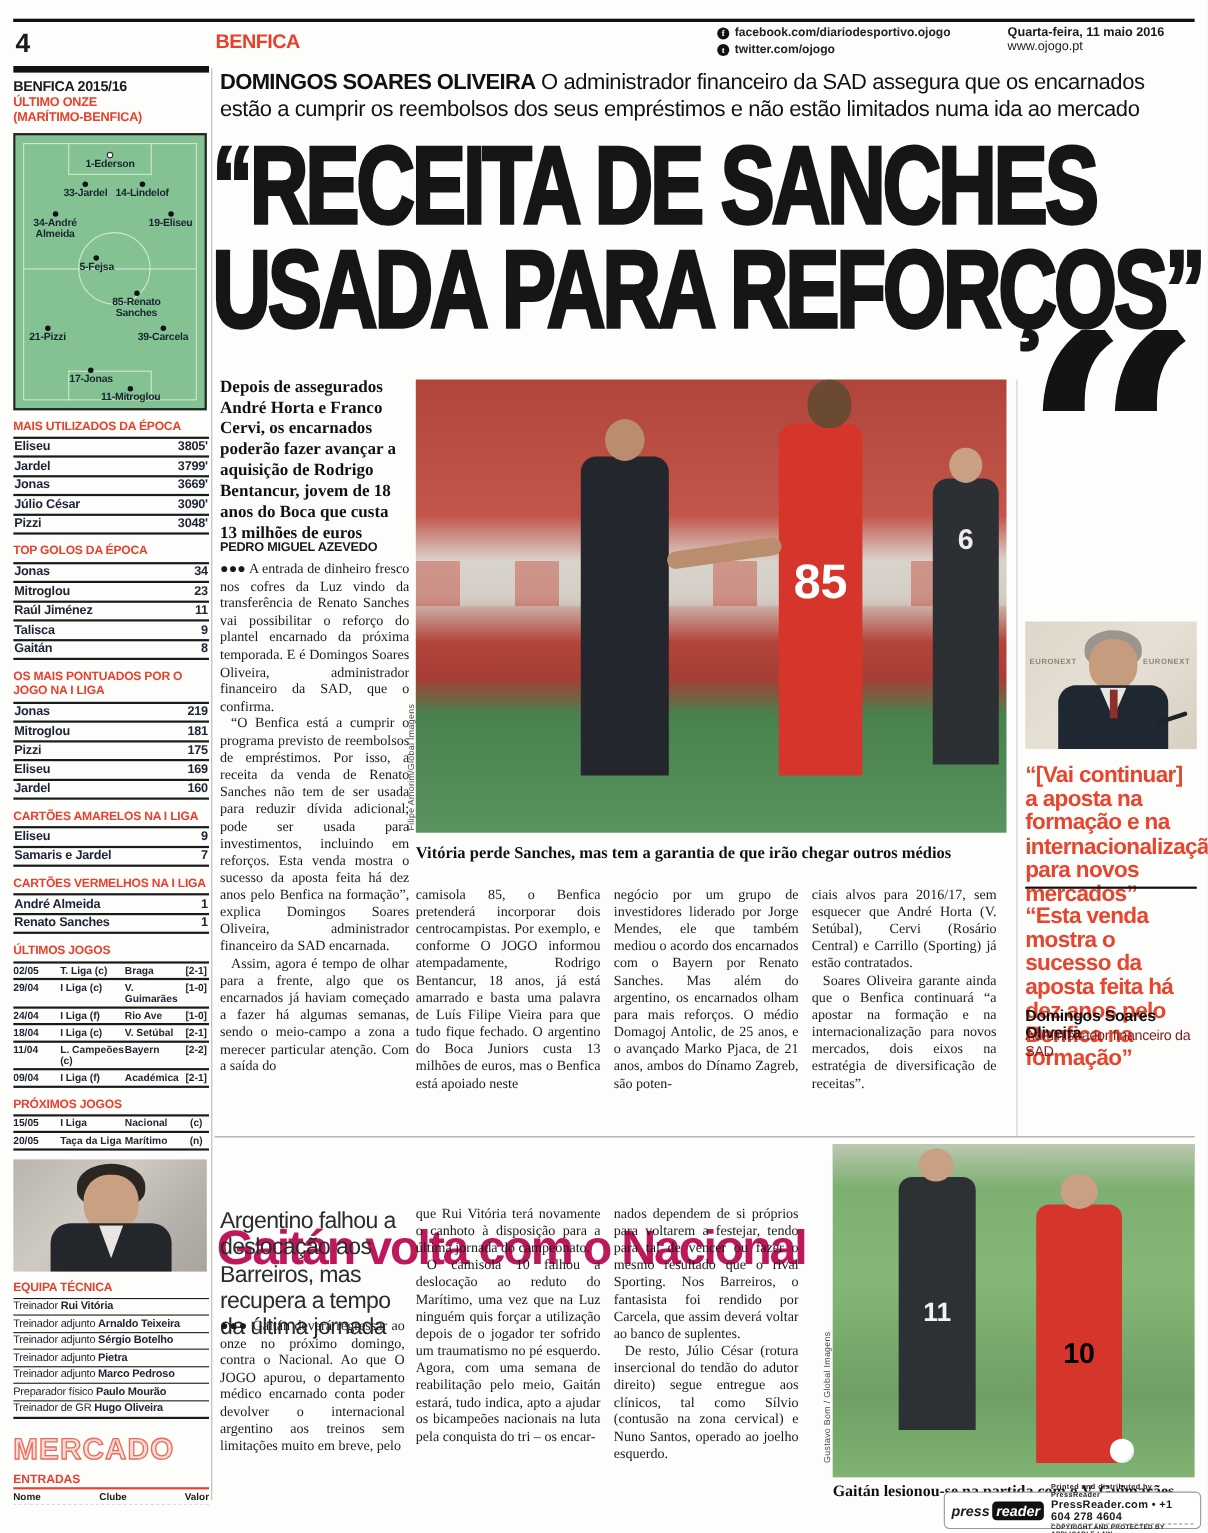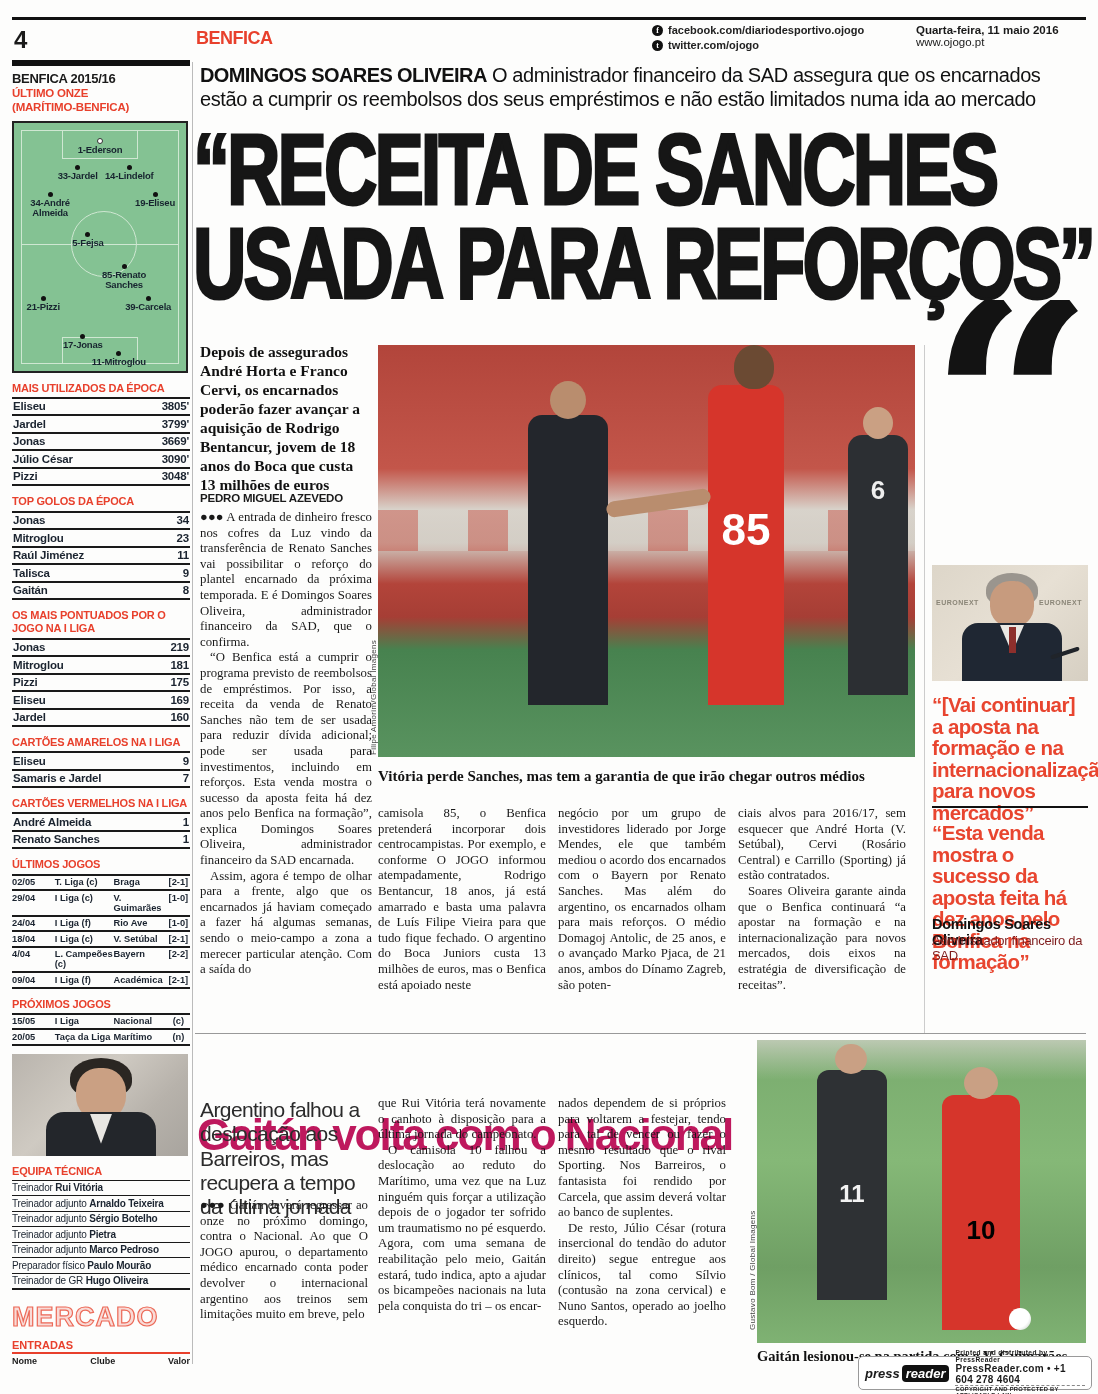--- a/index.html
+++ b/index.html
@@ -344,21 +344,21 @@
             <span class="c3">Rio Ave</span>
             <span class="c4">[1-0]</span>
           </div>
           <div class="jrow">
             <span class="c1">18/04</span>
             <span class="c2">I Liga (c)</span>
             <span class="c3">V. Setúbal</span>
             <span class="c4">[2-1]</span>
           </div>
           <div class="jrow">
-            <span class="c1">4/04</span>
+            <span class="c1">11/04</span>
             <span class="c2">L. Campeões (c)</span>
             <span class="c3">Bayern</span>
             <span class="c4">[2-2]</span>
           </div>
           <div class="jrow stat-last">
             <span class="c1">09/04</span>
             <span class="c2">I Liga (f)</span>
             <span class="c3">Académica</span>
             <span class="c4">[2-1]</span>
           </div>

